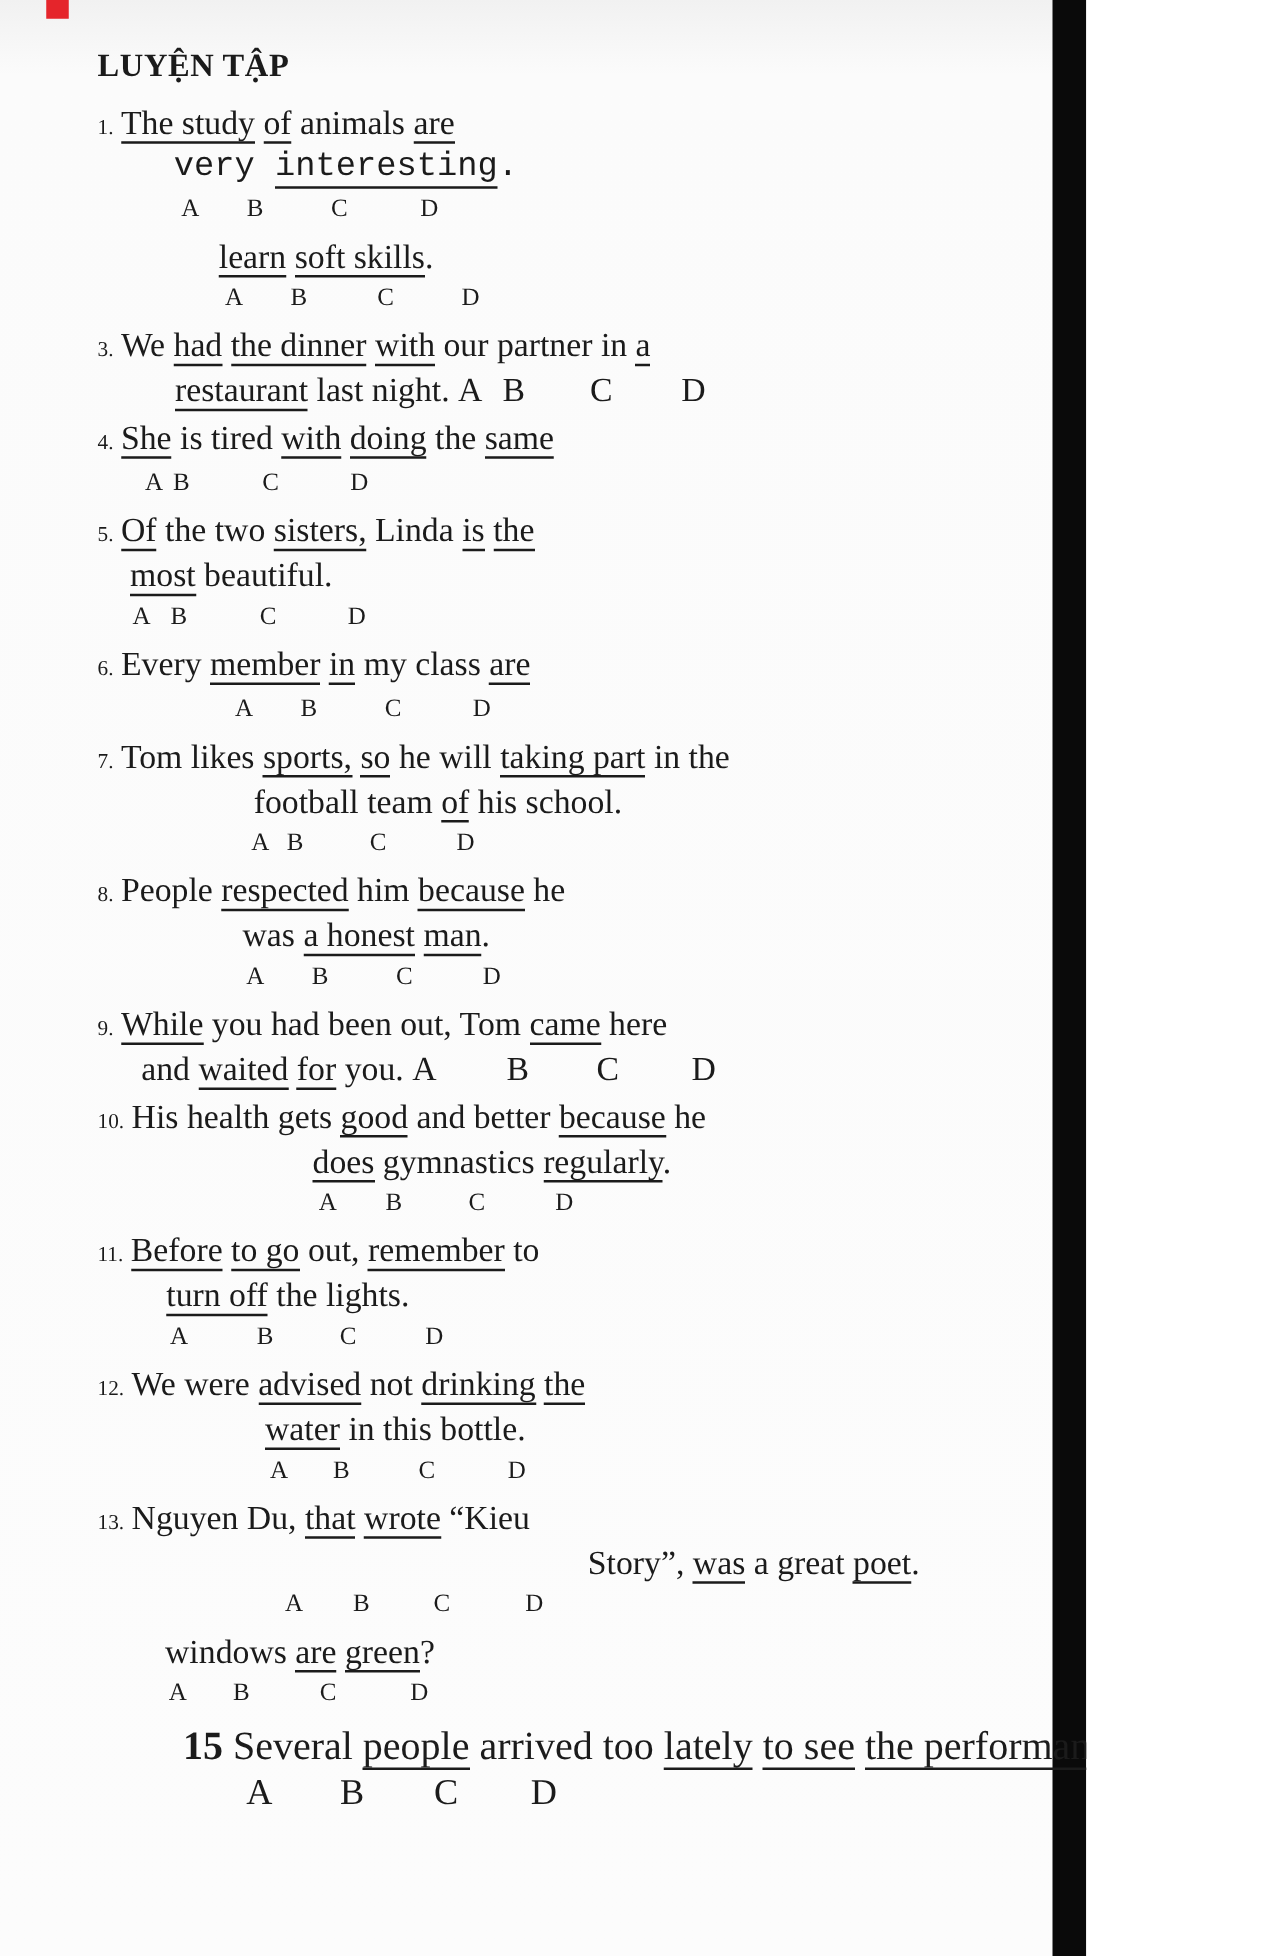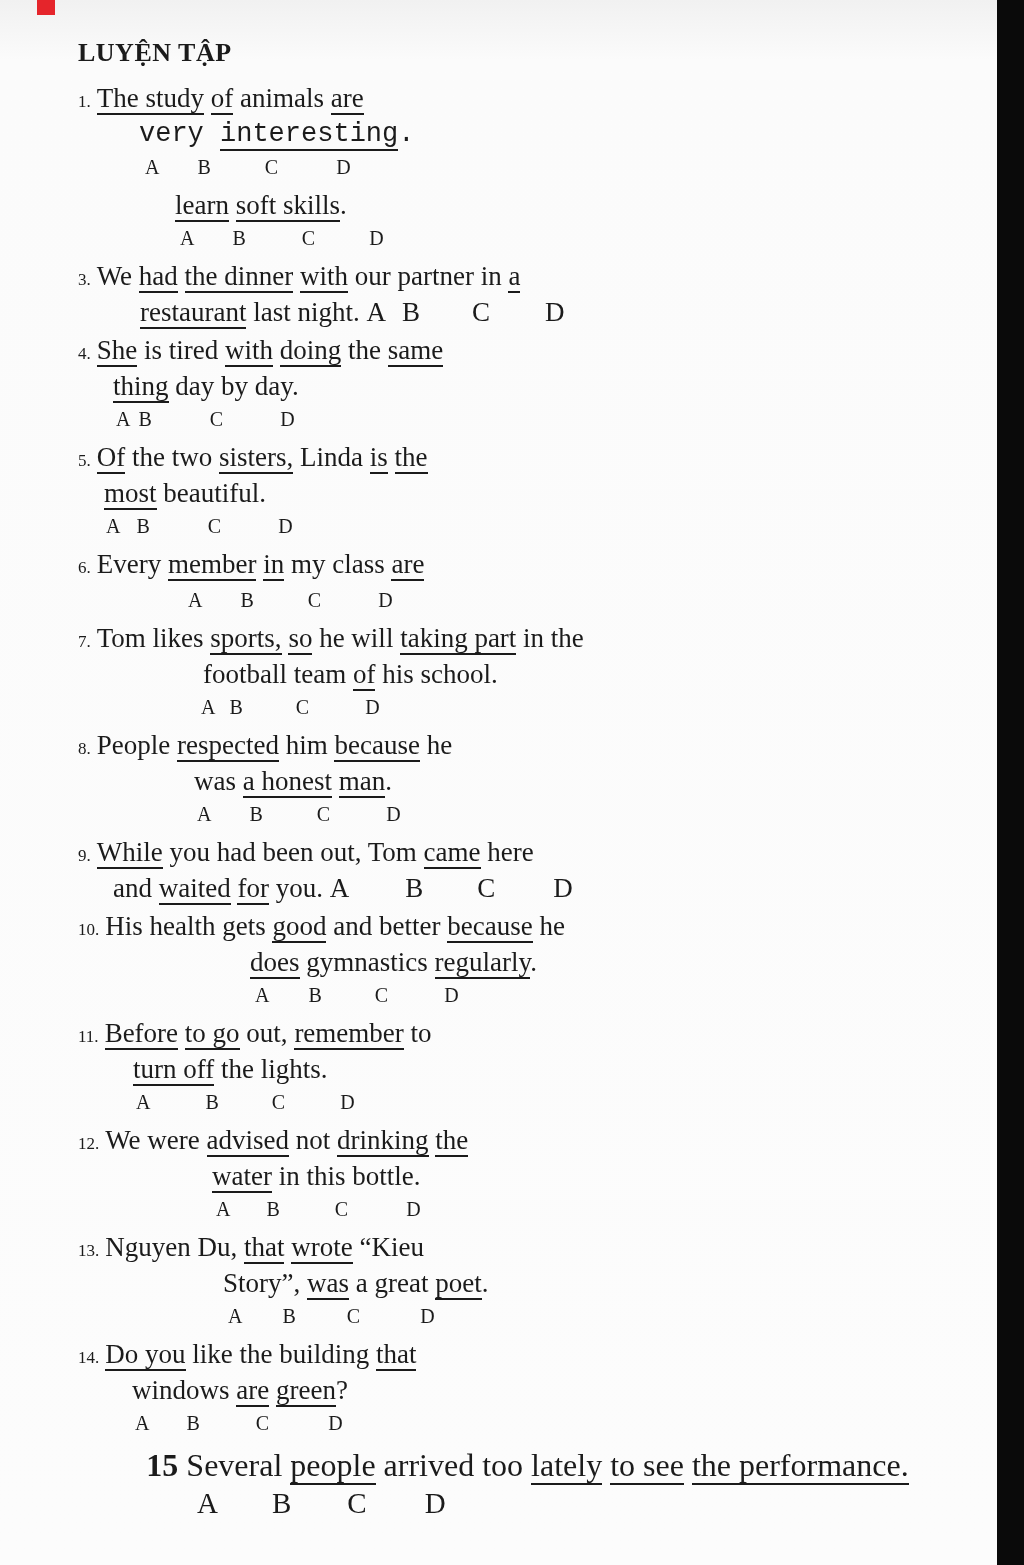--- a/index.html
+++ b/index.html
@@ -1,18 +1,18 @@
 <!DOCTYPE html>
 <html><head>
 <meta charset="utf-8">
 <style>
   html,body{margin:0;padding:0;background:#ffffff;}
   .page{
     position:relative;
-    width:1024px;height:1565px;
+    width:869px;height:1565px;
     background:linear-gradient(180deg,#f1f1f1 0px,#fbfbfb 60px,#fcfcfc 100%);
     font-family:"Liberation Serif","DejaVu Serif",serif;
     color:#1b1b1b;
     overflow:hidden;
   }
   .right-bar{position:absolute;top:0;right:0;width:27px;height:100%;}
   .red-mark{position:absolute;top:0;left:37px;width:18px;height:15px;}
   .content{position:absolute;left:78px;top:38px;width:905px;}
   .title{font-size:26px;font-weight:700;letter-spacing:.5px;line-height:30px;margin-bottom:14px;}
   .question{margin-bottom:5px;}
@@ -43,21 +43,20 @@
         <div class="question">
           <div class="line" style="margin-left: 97px;"><span class="seg u">learn</span><span class="seg"> </span><span class="seg u">soft skills</span><span class="seg">.</span></div>
           <div class="line letters-row" style="margin-left: 102px;"><span class="letter">A</span><span class="letter" style="margin-left: 38px;">B</span><span class="letter" style="margin-left: 56px;">C</span><span class="letter" style="margin-left: 54px;">D</span></div>
         </div>
         <div class="question">
           <div class="line"><span class="qnum">3.</span><span class="seg">We </span><span class="seg u">had</span><span class="seg"> </span><span class="seg u">the dinner</span><span class="seg"> </span><span class="seg u">with</span><span class="seg"> our partner in </span><span class="seg u">a</span></div>
           <div class="line" style="margin-left: 62px;"><span class="seg u">restaurant</span><span class="seg"> last night. </span><span class="seg letter">A</span><span class="seg letter" style="margin-left: 16px;">B</span><span class="seg letter" style="margin-left: 52px;">C</span><span class="seg letter" style="margin-left: 55px;">D</span></div>
         </div>
         <div class="question">
           <div class="line"><span class="qnum">4.</span><span class="seg u">She</span><span class="seg"> is tired </span><span class="seg u">with</span><span class="seg"> </span><span class="seg u">doing</span><span class="seg"> the </span><span class="seg u">same</span></div>
-          <div class="line" style="margin-left: 35px;"><span class="seg u">thing</span><span class="seg"> day by day.</span></div>
           <div class="line letters-row" style="margin-left: 38px;"><span class="letter">A</span><span class="letter" style="margin-left: 8px;">B</span><span class="letter" style="margin-left: 58px;">C</span><span class="letter" style="margin-left: 57px;">D</span></div>
         </div>
         <div class="question">
           <div class="line"><span class="qnum">5.</span><span class="seg u">Of</span><span class="seg"> the two </span><span class="seg u">sisters,</span><span class="seg"> Linda </span><span class="seg u">is</span><span class="seg"> </span><span class="seg u">the</span></div>
           <div class="line" style="margin-left: 26px;"><span class="seg u">most</span><span class="seg"> beautiful.</span></div>
           <div class="line letters-row" style="margin-left: 28px;"><span class="letter">A</span><span class="letter" style="margin-left: 16px;">B</span><span class="letter" style="margin-left: 58px;">C</span><span class="letter" style="margin-left: 57px;">D</span></div>
         </div>
         <div class="question">
           <div class="line"><span class="qnum">6.</span><span class="seg">Every </span><span class="seg u">member</span><span class="seg"> </span><span class="seg u">in</span><span class="seg"> my class </span><span class="seg u">are</span></div>
           <div class="line letters-row" style="margin-left: 110px;"><span class="letter">A</span><span class="letter" style="margin-left: 38px;">B</span><span class="letter" style="margin-left: 54px;">C</span><span class="letter" style="margin-left: 57px;">D</span></div>
@@ -86,25 +85,24 @@
           <div class="line" style="margin-left: 55px;"><span class="seg u">turn off</span><span class="seg"> the lights.</span></div>
           <div class="line letters-row" style="margin-left: 58px;"><span class="letter">A</span><span class="letter" style="margin-left: 55px;">B</span><span class="letter" style="margin-left: 53px;">C</span><span class="letter" style="margin-left: 55px;">D</span></div>
         </div>
         <div class="question">
           <div class="line"><span class="qnum">12.</span><span class="seg">We were </span><span class="seg u">advised</span><span class="seg"> not </span><span class="seg u">drinking</span><span class="seg"> </span><span class="seg u">the</span></div>
           <div class="line" style="margin-left: 134px;"><span class="seg u">water</span><span class="seg"> in this bottle.</span></div>
           <div class="line letters-row" style="margin-left: 138px;"><span class="letter">A</span><span class="letter" style="margin-left: 36px;">B</span><span class="letter" style="margin-left: 55px;">C</span><span class="letter" style="margin-left: 58px;">D</span></div>
         </div>
         <div class="question">
           <div class="line"><span class="qnum">13.</span><span class="seg">Nguyen Du, </span><span class="seg u">that</span><span class="seg"> </span><span class="seg u">wrote</span><span class="seg"> “Kieu</span></div>
-          <div class="line" style="margin-left: 145px;"><span class="seg">Story”, </span><span class="seg u">was</span><span class="seg"> a great </span><span class="seg u">poet</span><span class="seg">.</span></div>
+          <div class="line" style="margin-left: 145px; text-align: center;"><span class="seg">Story”, </span><span class="seg u">was</span><span class="seg"> a great </span><span class="seg u">poet</span><span class="seg">.</span></div>
           <div class="line letters-row" style="margin-left: 150px;"><span class="letter">A</span><span class="letter" style="margin-left: 40px;">B</span><span class="letter" style="margin-left: 51px;">C</span><span class="letter" style="margin-left: 60px;">D</span></div>
         </div>
         <div class="question">
-          <div class="line"><span class="qnum">14.</span><span class="seg u">Do you</span><span class="seg"> like the building </span><span class="seg u">that</span></div>
           <div class="line" style="margin-left: 54px;"><span class="seg">windows </span><span class="seg u">are</span><span class="seg"> </span><span class="seg u">green</span><span class="seg">?</span></div>
           <div class="line letters-row" style="margin-left: 57px;"><span class="letter">A</span><span class="letter" style="margin-left: 37px;">B</span><span class="letter" style="margin-left: 56px;">C</span><span class="letter" style="margin-left: 59px;">D</span></div>
         </div>
         <div class="question big">
           <div class="line" style="margin-left: -6px; text-align: center;"><span class="qnum">15</span><span class="seg">Several </span><span class="seg u">people</span><span class="seg"> arrived too </span><span class="seg u">lately</span><span class="seg"> </span><span class="seg u">to see</span><span class="seg"> </span><span class="seg u">the performance.</span></div>
           <div class="line letters-row" style="margin-left: 119px;"><span class="letter">A</span><span class="letter" style="margin-left: 54px;">B</span><span class="letter" style="margin-left: 56px;">C</span><span class="letter" style="margin-left: 58px;">D</span></div>
         </div>
       </div>
   </div>
 </div>

